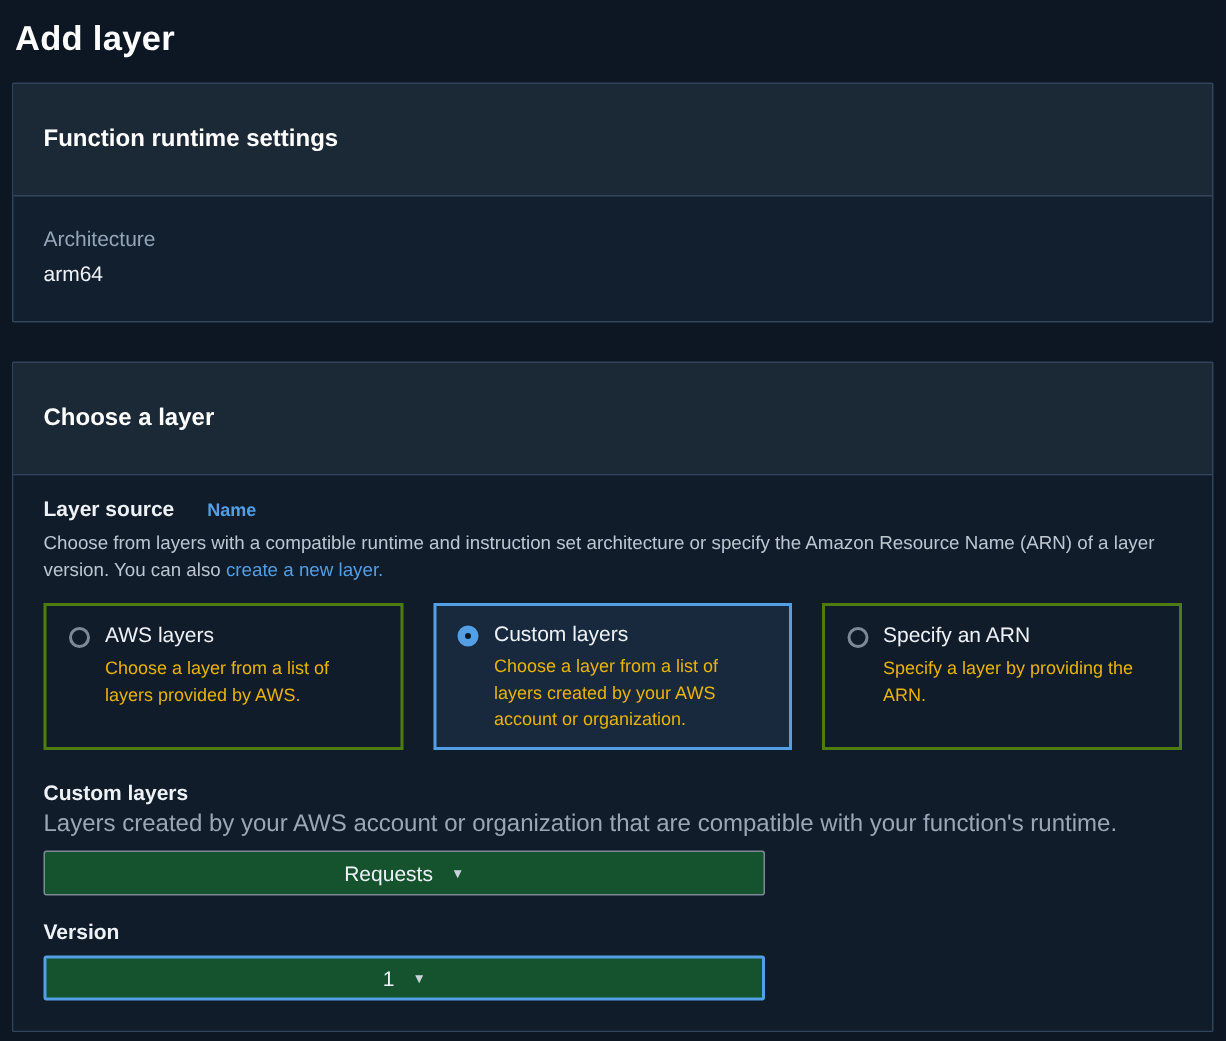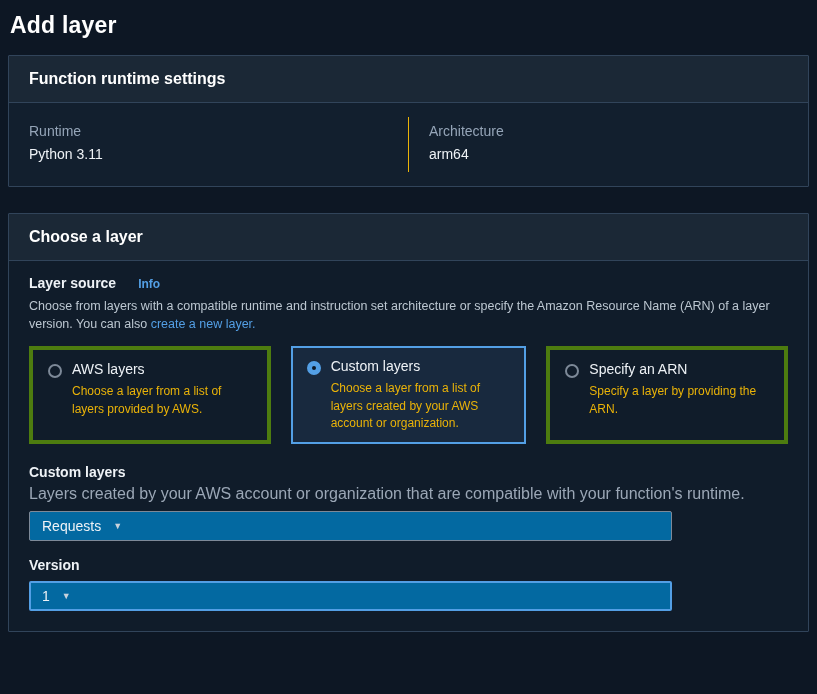--- a/index.html
+++ b/index.html
@@ -22,21 +22,21 @@
 
   .card {
     border: 1px solid #31445a;
     background: #121f2e;
     margin-bottom: 26px;
     border-radius: 1px;
   }
   .card-header {
     background: #1b2836;
     border-bottom: 1px solid #31445a;
-    padding: 14px 20px;
+    padding: 28px 20px;
   }
   .card-header h2 { color: #ffffff; font-size: 16px; font-weight: 700; }
 
   
   .runtime-body { display: flex; padding: 14px 0; }
   .runtime-col { flex: 1; padding: 6px 20px 10px 20px; }
   .runtime-col + .runtime-col { border-left: 1px solid #eab308; }
   .field-label { color: #95a5b8; font-size: 14px; margin-bottom: 7px; }
   .field-value { color: #eef2f6; font-size: 14px; }
 
@@ -52,21 +52,21 @@
     color: #bcc7d1;
     line-height: 1.45;
     max-width: 772px;
     margin-bottom: 13px;
   }
   .inline-link { color: #539fe5; text-decoration: none; cursor: pointer; }
 
   .tiles { display: flex; gap: 20px; margin-bottom: 20px; }
   .tile {
     flex: 1;
-    border: 4px solid #4d7c0f;
+    border: 2px solid #4d7c0f;
     padding: 11px 15px;
     display: flex;
     gap: 10px;
     align-items: flex-start;
     min-height: 88px;
     cursor: pointer;
     background: transparent;
   }
   .tile.selected {
     border: 2px solid #539fe5;
@@ -84,27 +84,27 @@
   .radio.checked {
     border: 5px solid #539fe5;
     background: #0d1724;
   }
   .tile-label { color: #eef2f6; font-size: 14px; }
   .tile-desc { color: #eab308; font-size: 12px; line-height: 1.45; margin-top: 6px; }
 
   .help-text { color: #9ba7b6; font-size: 16px; margin: 5px 0 8px 0; }
 
   .select {
-    width: 643px;
+    width: 481px;
     height: 30px;
     display: flex;
     align-items: center;
-    justify-content: flex-start;
+    justify-content: center;
     padding: 0 12px;
-    background: #0369a1;
+    background: #14532d;
     border: 1px solid #7d8998;
     border-radius: 2px;
     color: #eef2f6;
     font-size: 14px;
     cursor: pointer;
   }
   .select.focused {
     border: 2px solid #539fe5;
     padding: 0 11px;
   }
@@ -149,39 +149,35 @@
 <div class="page">
 
   <h1 class="page-title">Add layer</h1>
 
   <section class="card">
     <header class="card-header">
       <h2>Function runtime settings</h2>
     </header>
     <div class="runtime-body">
       <div class="runtime-col">
-        <div class="field-label">Runtime</div>
-        <div class="field-value">Python 3.11</div>
-      </div>
-      <div class="runtime-col">
         <div class="field-label">Architecture</div>
         <div class="field-value">arm64</div>
       </div>
     </div>
   </section>
 
   <section class="card">
     <header class="card-header">
       <h2>Choose a layer</h2>
     </header>
     <div class="layer-body">
 
       <div class="label-row">
         <span class="strong-label">Layer source</span>
-        <a class="info-link">Info</a>
+        <a class="info-link">Name</a>
       </div>
 
       <p class="source-desc">
         <span>Choose from layers with a compatible runtime and instruction set architecture or specify the Amazon Resource Name (ARN) of a layer version. You can also </span><a class="inline-link">create a new layer.</a>
       </p>
 
       <div class="tiles">
         <div class="tile">
           <span class="radio"></span>
           <div>

